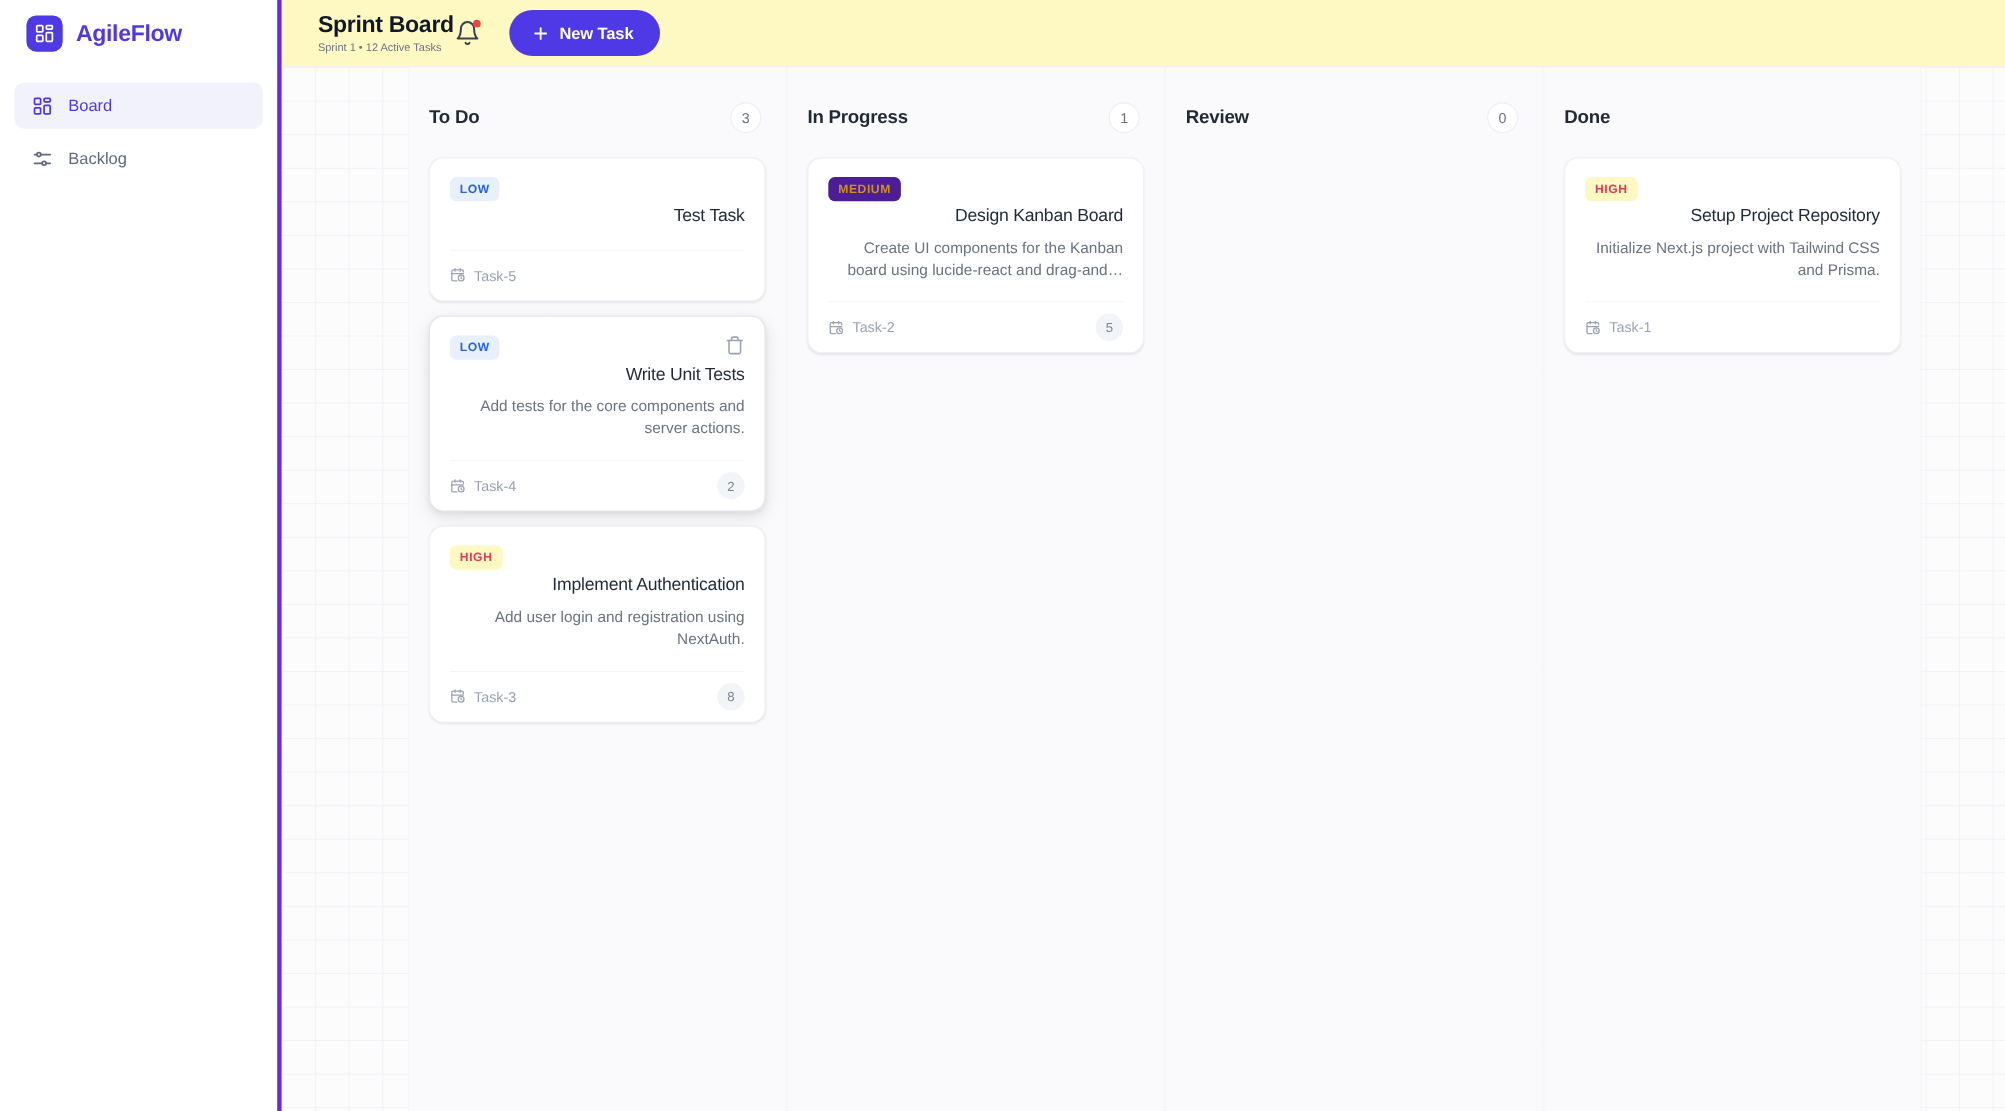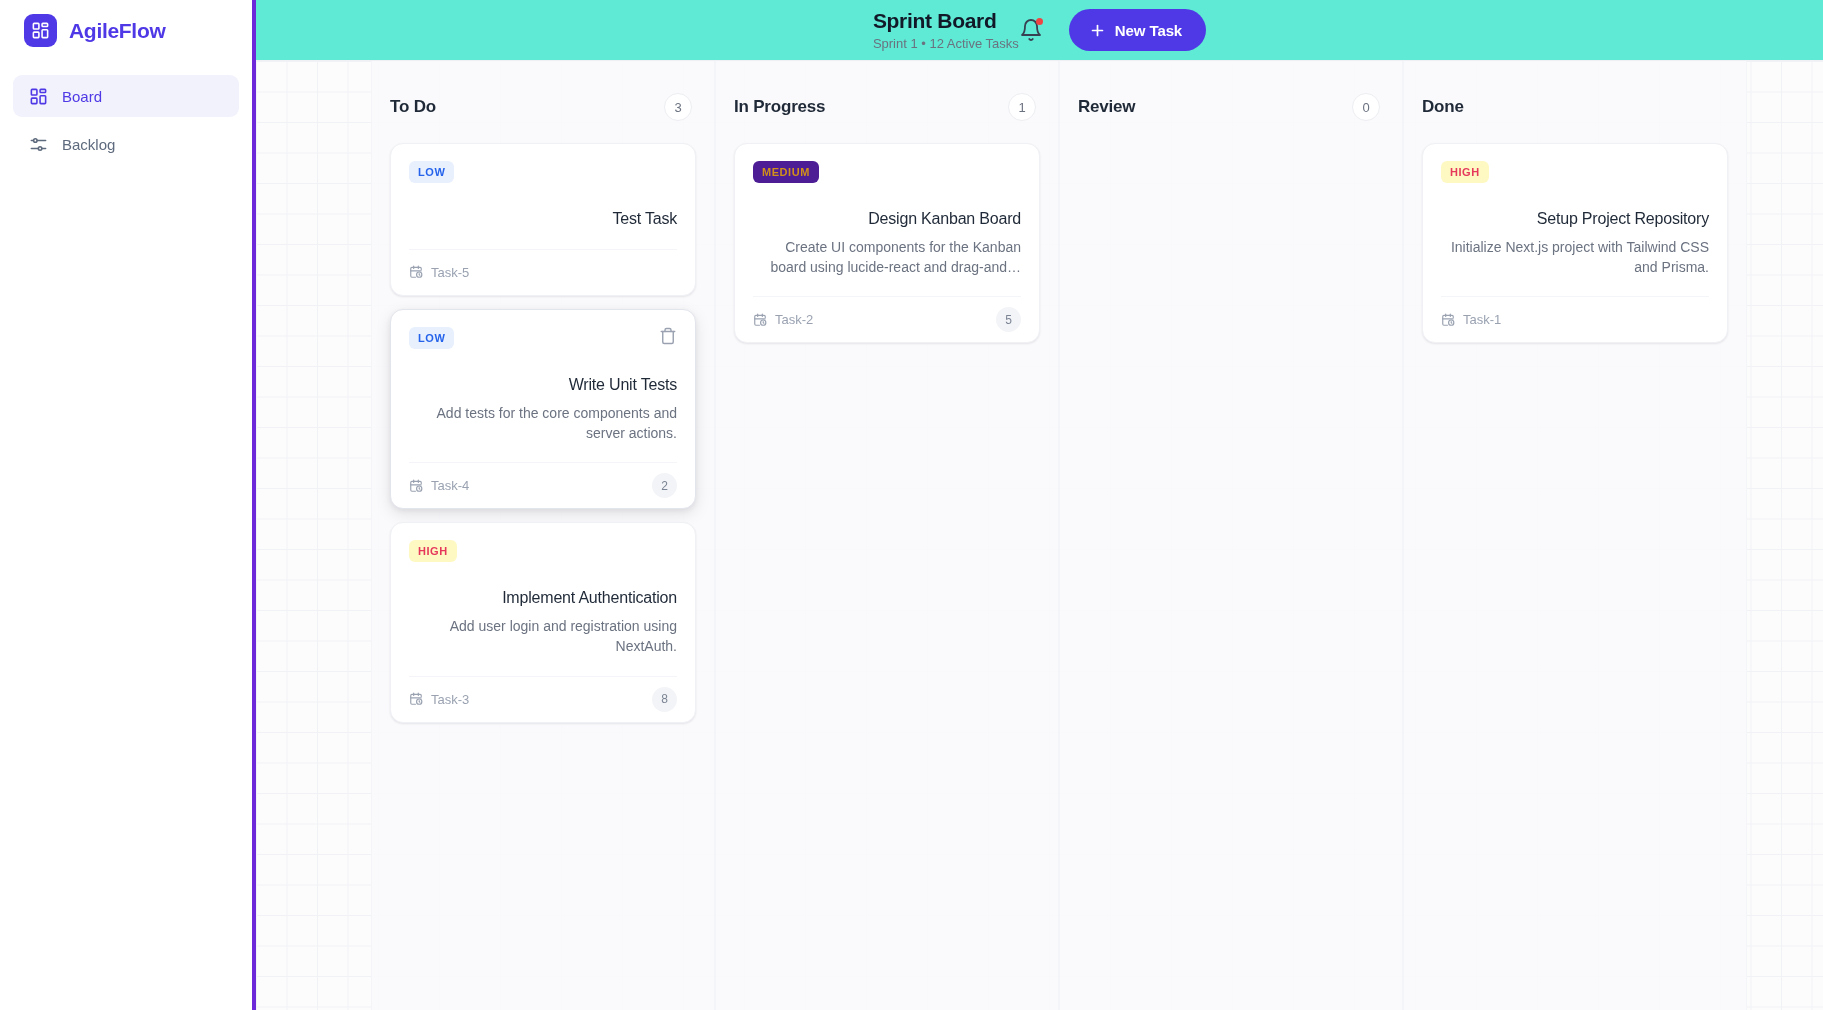--- a/index.html
+++ b/index.html
@@ -39,29 +39,29 @@
     font-size: 15px; color: #5e6a7d; cursor: pointer;
     margin-bottom: 6px;
   }
   .nav-item .ico { width: 19px; height: 19px; display: block; flex: 0 0 19px; }
   .nav-item.active { background: #f1f2fb; color: #4f39e6; }
   .nav-item.active .ico { color: #4f39e6; }
 
   
   .main { flex: 1 1 auto; position: relative; height: 1010px; }
   .topbar {
-    height: 61px; background: #5eead4;
+    height: 61px; background: #fef9c3;
     border-bottom: 1px solid #eef0f4;
-    display: flex; align-items: center; justify-content: center;
+    display: flex; align-items: center; justify-content: flex-start;
     padding: 0 33px 0 33px;
     position: relative; z-index: 4;
   }
   .title-block { display: flex; flex-direction: column; justify-content: center; }
   .page-title { font-size: 21px; font-weight: 700; color: #111827; letter-spacing: -0.3px; line-height: 1.15; }
-  .page-sub { font-size: 13px; color: #6b7280; margin-top: 3px; }
+  .page-sub { font-size: 10px; color: #6b7280; margin-top: 3px; }
   .top-right { display: flex; align-items: center; gap: 26px; }
   .bell-wrap { position: relative; width: 24px; height: 24px; cursor: pointer; }
   .bell-dot {
     position: absolute; top: 0px; right: 0px;
     width: 7px; height: 7px; border-radius: 50%; background: #ef4444;
   }
   .new-task-btn {
     display: flex; align-items: center; gap: 9px;
     height: 42px; padding: 0 24px 0 20px;
     background: #4f39e6; color: #ffffff;
@@ -124,21 +124,21 @@
     font-size: 11px; font-weight: 700; letter-spacing: 0.55px;
   }
   .prio.low { background: #e8f0fe; color: #2563eb; }
   .prio.medium { background: #4c1d95; color: #d1901a; }
   .prio.high { background: #fef9c3; color: #e5385b; }
   .trash-btn {
     background: none; border: none; padding: 0; cursor: pointer;
     color: #9aa2b1; width: 18px; height: 18px; line-height: 0;
   }
   .card-title {
-    font-size: 16px; color: #1f2937; margin-top: 26px;
+    font-size: 16px; color: #1f2937; margin-top: 4px;
     letter-spacing: -0.2px; line-height: 1.3;
   }
   .card-desc {
     font-size: 14px; color: #6b7280; margin-top: 7px;
     line-height: 1.45;
   }
   .card-foot {
     display: flex; align-items: center; justify-content: space-between;
     border-top: 1px solid #f4f5f8;
     margin-top: 19px; height: 46px;

